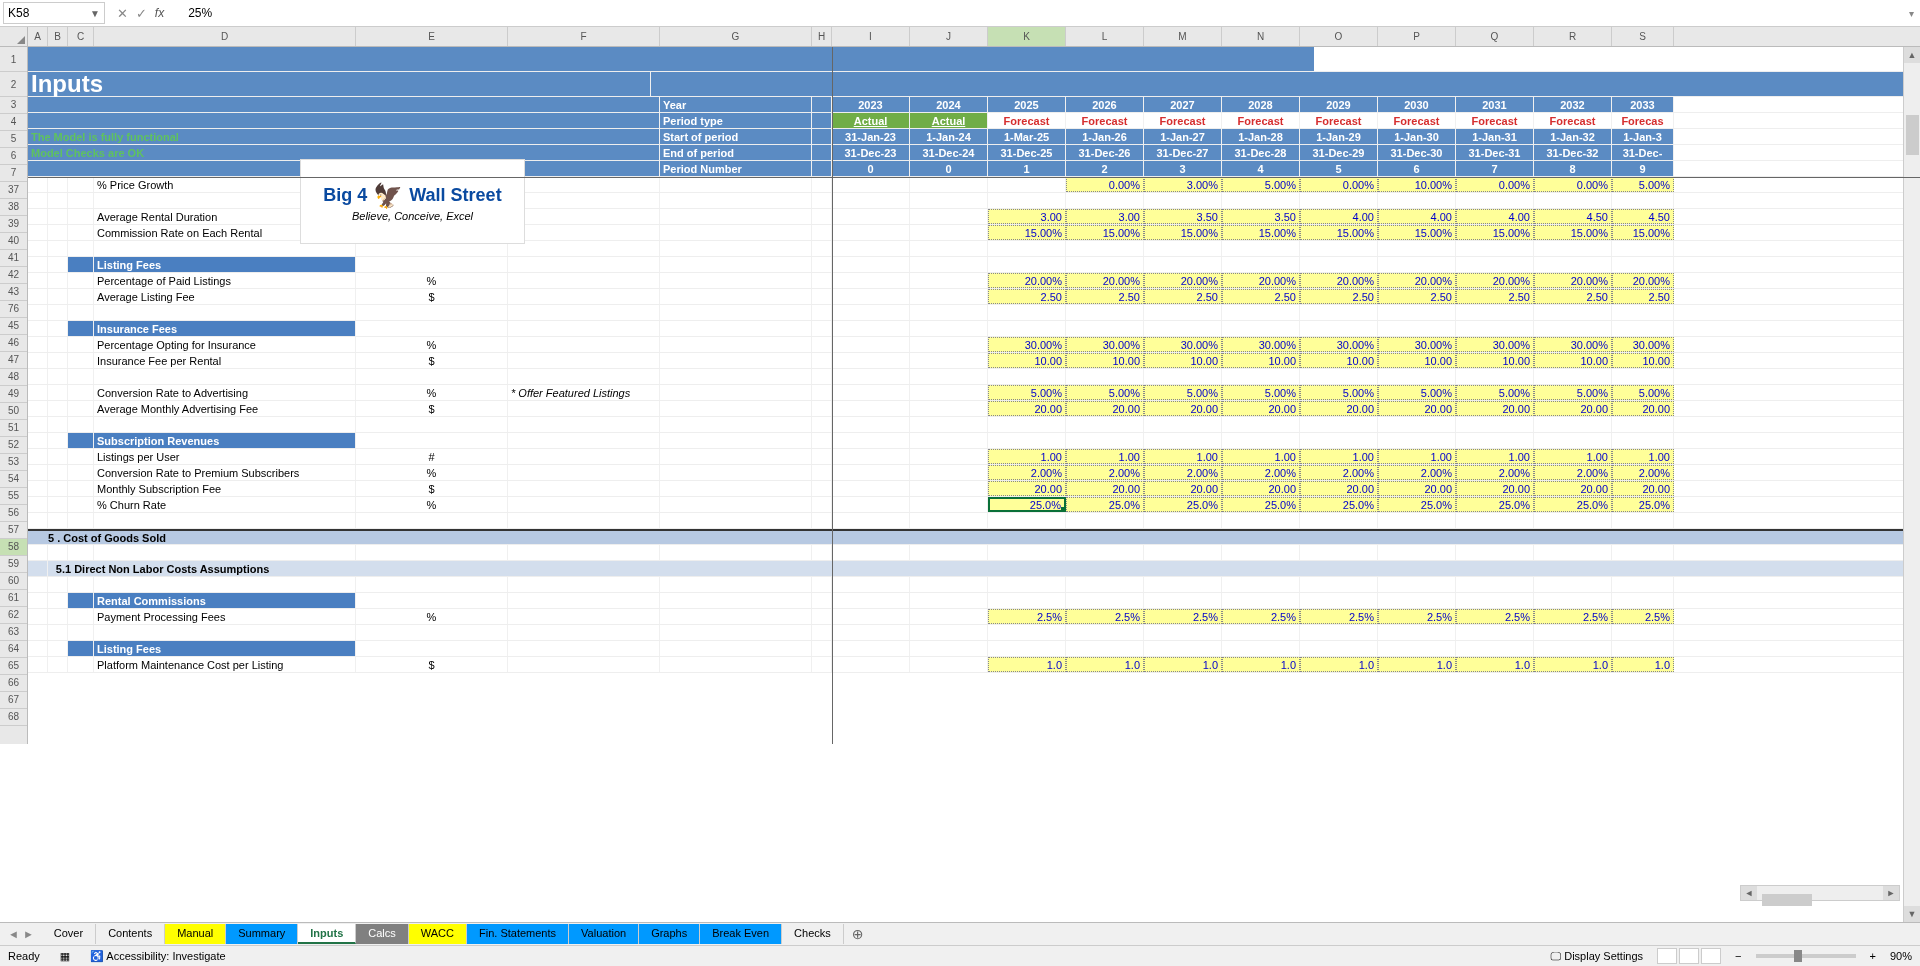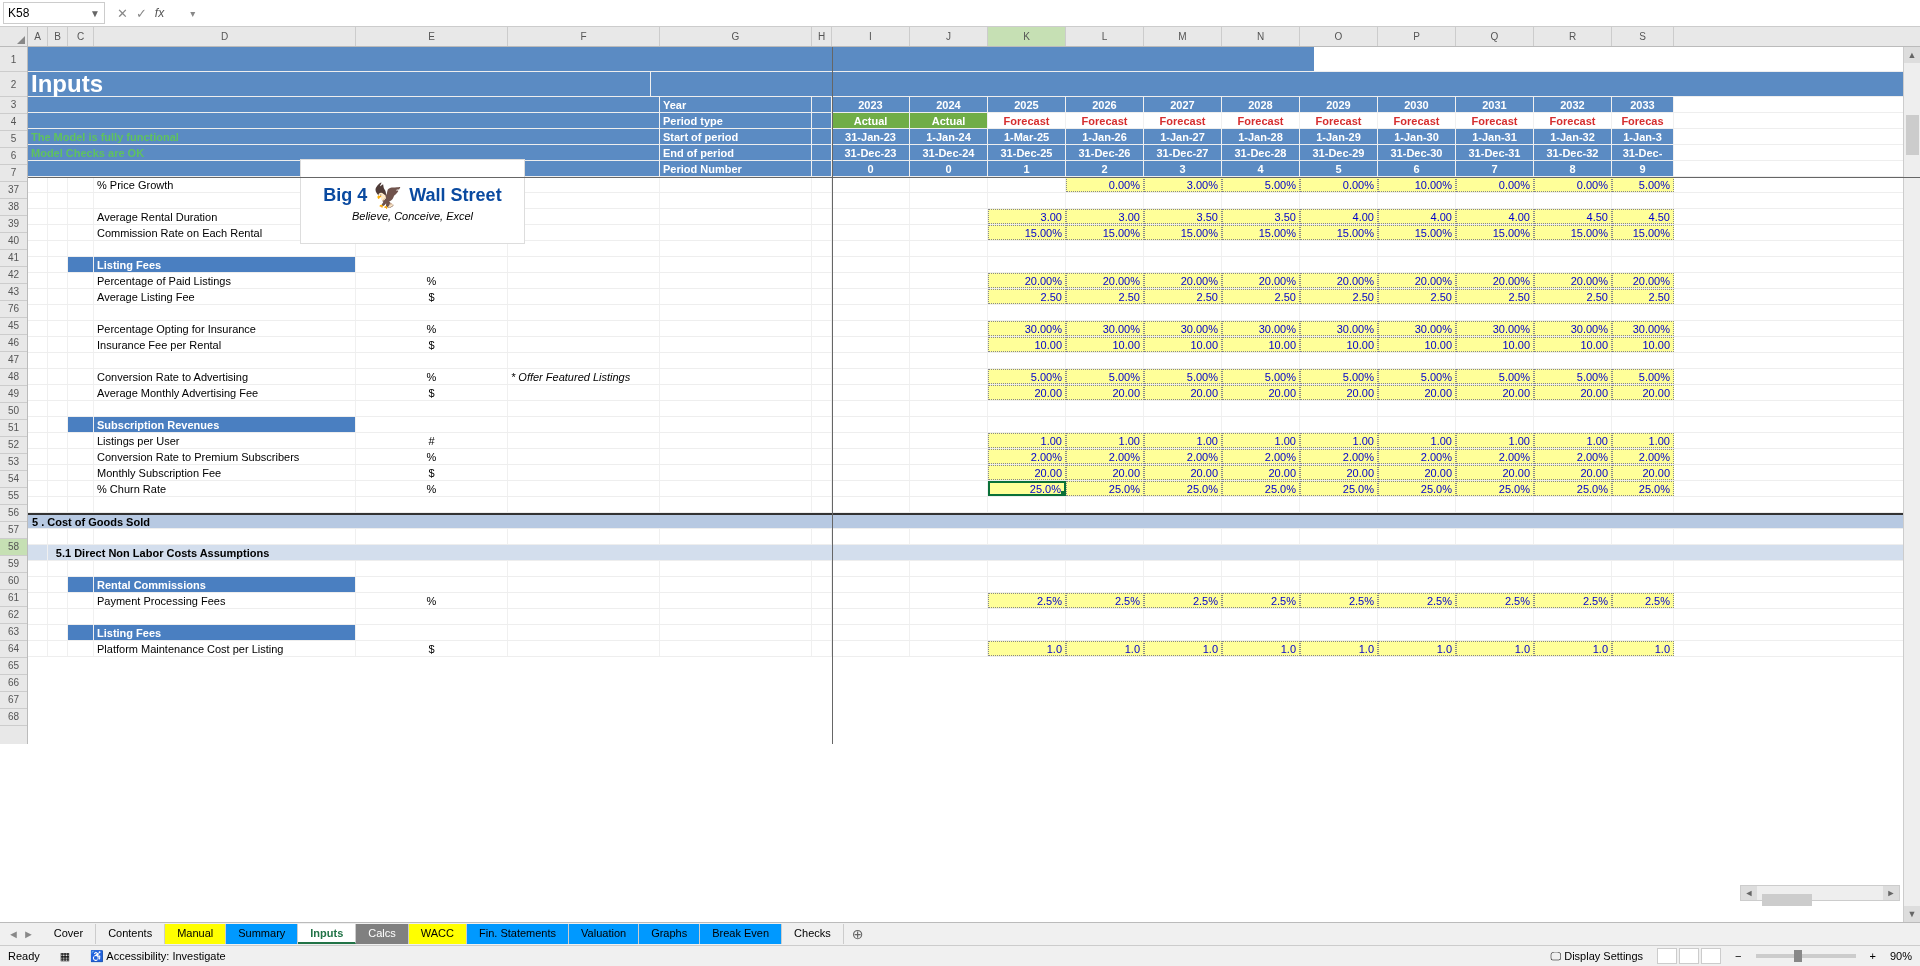--- a/index.html
+++ b/index.html
@@ -33,21 +33,21 @@
 .frozen-line-h { position: absolute; left: 0; right: 0; height: 1px; background: #666; z-index: 5; }
 .frozen-line-v { position: absolute; top: 0; bottom: 0; width: 1px; background: #666; z-index: 5; }
 
 .blue-bg { background: #5b8bc3; color: #fff; }
 .title-cell { background: #fff; color: #1f6ec2; font-weight: bold; font-size: 24px; }
 .subtitle-cell { background: #5b8bc3; color: #fff; font-weight: bold; font-size: 24px; }
 .green-status { color: #5fc25f; font-weight: bold; }
 .section-hdr { background: #b7c9e2; font-weight: bold; color: #000; }
 .sub-section { background: #d3deed; font-weight: bold; color: #000; }
 .blue-label { background: #4a7fc1; color: #fff; font-weight: bold; padding-left: 3px; }
-.actual-hdr { background: #70ad47; color: #fff; font-weight: bold; text-align: center; justify-content: center; }
+.actual-hdr { background: #70ad47; color: #fff; font-weight: bold; text-align: center; justify-content: center; text-decoration: underline; }
 .forecast-hdr { background: #fff; color: #d62e2e; font-weight: bold; text-align: center; justify-content: center; }
 .yellow-cell { background: #ffff99; color: #0000cc; text-align: right; justify-content: flex-end; border: 1px dotted #888; }
 .selected-cell { border: 2px solid #0a7038 !important; position: relative; }
 .selected-cell::after { content: ''; position: absolute; right: -2px; bottom: -2px; width: 5px; height: 5px; background: #0a7038; }
 .center-align { text-align: center; justify-content: center; }
 .bold-white { font-weight: bold; color: #fff; }
 .normal { color: #000; }
 .italic { font-style: italic; }
 
 .logo-box { position: absolute; left: 272px; top: 112px; width: 225px; height: 85px; background: #fff; display: flex; flex-direction: column; align-items: center; justify-content: center; z-index: 3; border: 1px solid #ddd; }
@@ -90,20 +90,21 @@
 <div class="formula-bar">
   <div class="name-box">
     <span>K58</span>
     <span class="name-box-dd">▼</span>
   </div>
   <div class="fb-btns">
     <span class="fb-btn">✕</span>
     <span class="fb-btn">✓</span>
     <span class="fb-fx">fx</span>
   </div>
+  <div class="fb-input">25%</div>
   <span class="fb-expand">▾</span>
 </div>
 
 <div class="col-headers">
   <div class="corner"></div>
   <div id="col-header-container" style="display:flex;">
       <div class="col-h" style="width: 20px;">A</div>
       <div class="col-h" style="width: 20px;">B</div>
       <div class="col-h" style="width: 26px;">C</div>
       <div class="col-h" style="width: 262px;">D</div>
@@ -450,20 +451,41 @@
         <div class="cell " style="width: 78px;"></div>
         <div class="cell " style="width: 78px;"></div>
         <div class="cell " style="width: 78px;"></div>
         <div class="cell " style="width: 78px;"></div>
         <div class="cell " style="width: 78px;"></div>
         <div class="cell " style="width: 62px;"></div>
       </div>
       <div class="cell-row">
         <div class="cell " style="width: 20px;"></div>
         <div class="cell " style="width: 20px;"></div>
+        <div class="cell blue-label" style="width: 26px;"></div>
+        <div class="cell blue-label" style="width: 262px;">Insurance Fees</div>
+        <div class="cell " style="width: 152px;"></div>
+        <div class="cell " style="width: 152px;"></div>
+        <div class="cell " style="width: 152px;"></div>
+        <div class="cell " style="width: 20px;"></div>
+        <div class="cell " style="width: 78px;"></div>
+        <div class="cell " style="width: 78px;"></div>
+        <div class="cell " style="width: 78px;"></div>
+        <div class="cell " style="width: 78px;"></div>
+        <div class="cell " style="width: 78px;"></div>
+        <div class="cell " style="width: 78px;"></div>
+        <div class="cell " style="width: 78px;"></div>
+        <div class="cell " style="width: 78px;"></div>
+        <div class="cell " style="width: 78px;"></div>
+        <div class="cell " style="width: 78px;"></div>
+        <div class="cell " style="width: 62px;"></div>
+      </div>
+      <div class="cell-row">
+        <div class="cell " style="width: 20px;"></div>
+        <div class="cell " style="width: 20px;"></div>
         <div class="cell " style="width: 26px;"></div>
         <div class="cell normal" style="width: 262px;">Percentage Opting for Insurance</div>
         <div class="cell center-align normal" style="width: 152px;">%</div>
         <div class="cell italic normal" style="width: 152px;"></div>
         <div class="cell " style="width: 152px;"></div>
         <div class="cell " style="width: 20px;"></div>
         <div class="cell " style="width: 78px;"></div>
         <div class="cell " style="width: 78px;"></div>
         <div class="cell yellow-cell" style="width: 78px;">30.00%</div>
         <div class="cell yellow-cell" style="width: 78px;">30.00%</div>
@@ -700,21 +722,21 @@
         <div class="cell " style="width: 78px;"></div>
         <div class="cell " style="width: 78px;"></div>
         <div class="cell " style="width: 78px;"></div>
         <div class="cell " style="width: 78px;"></div>
         <div class="cell " style="width: 78px;"></div>
         <div class="cell " style="width: 78px;"></div>
         <div class="cell " style="width: 78px;"></div>
         <div class="cell " style="width: 62px;"></div>
       </div>
       <div class="cell-row top-border-dark">
-        <div class="cell section-hdr" style="width: 1918px; padding-left: 4px;">5 .  Cost of Goods Sold</div>
+        <div class="cell section-hdr" style="width: 1918px; padding-left: 20px;">5 .  Cost of Goods Sold</div>
       </div>
       <div class="cell-row">
         <div class="cell " style="width: 20px;"></div>
         <div class="cell " style="width: 20px;"></div>
         <div class="cell " style="width: 26px;"></div>
         <div class="cell " style="width: 262px;"></div>
         <div class="cell " style="width: 152px;"></div>
         <div class="cell " style="width: 152px;"></div>
         <div class="cell " style="width: 152px;"></div>
         <div class="cell " style="width: 20px;"></div>

